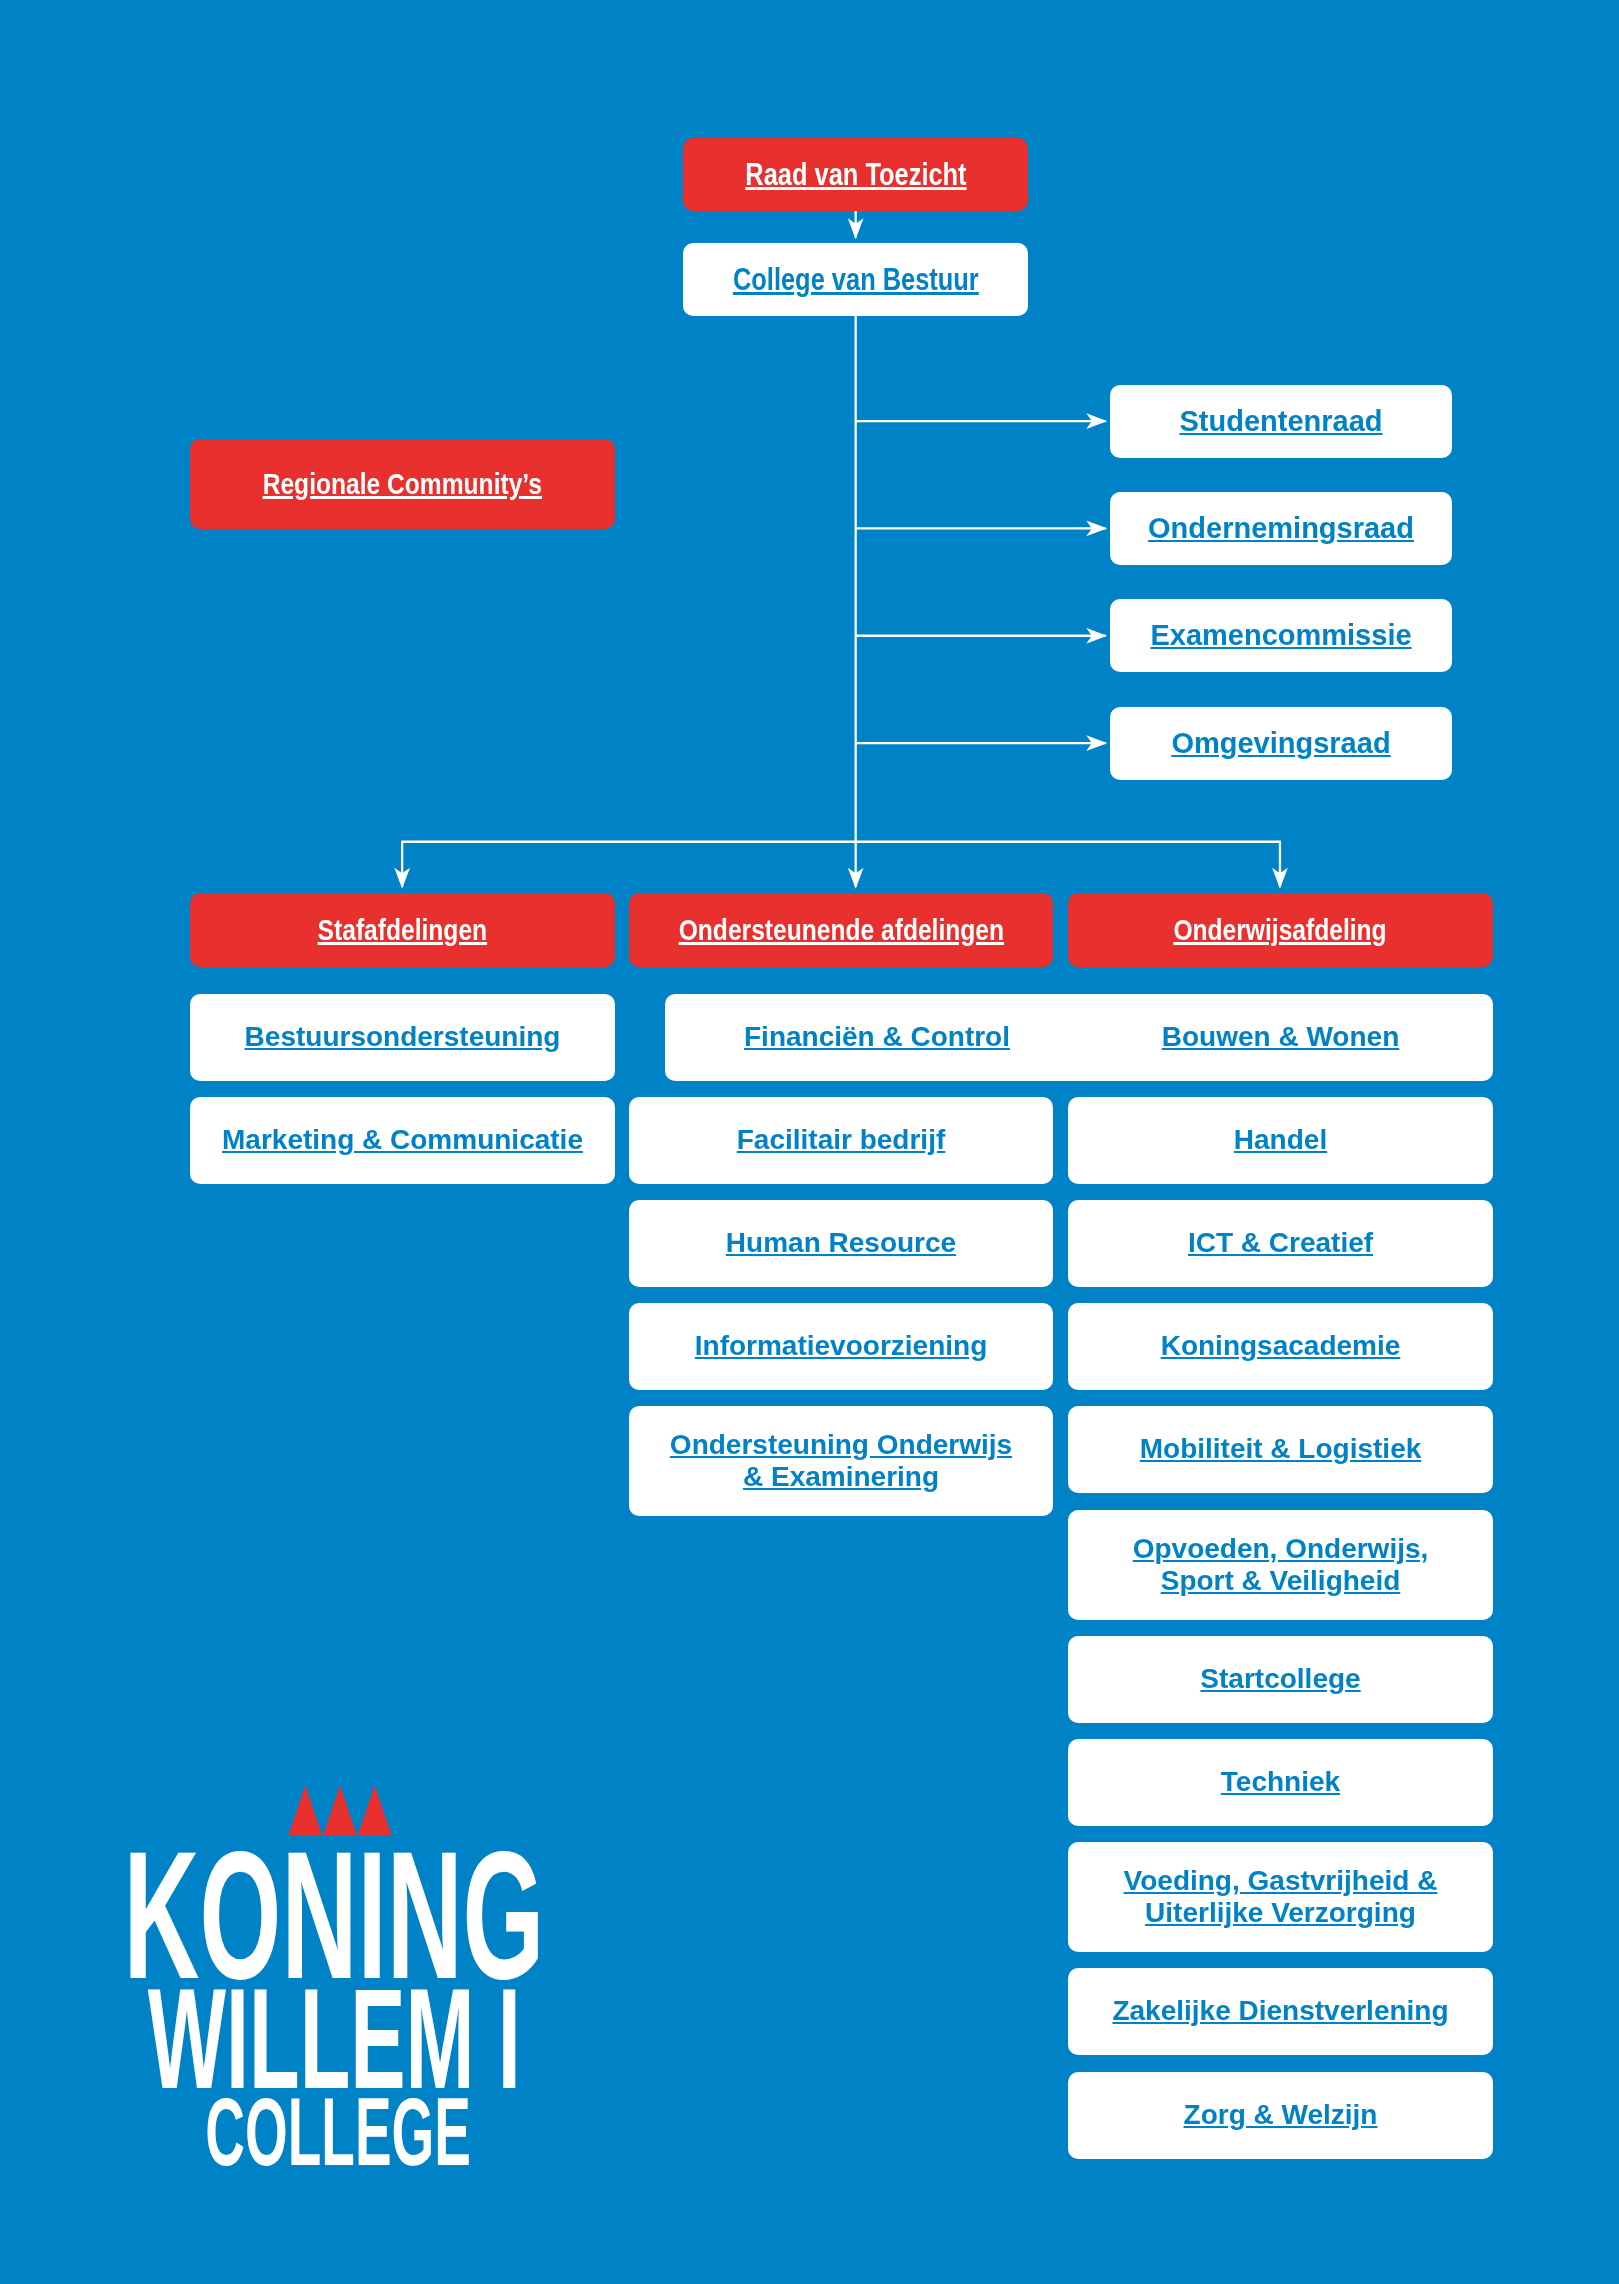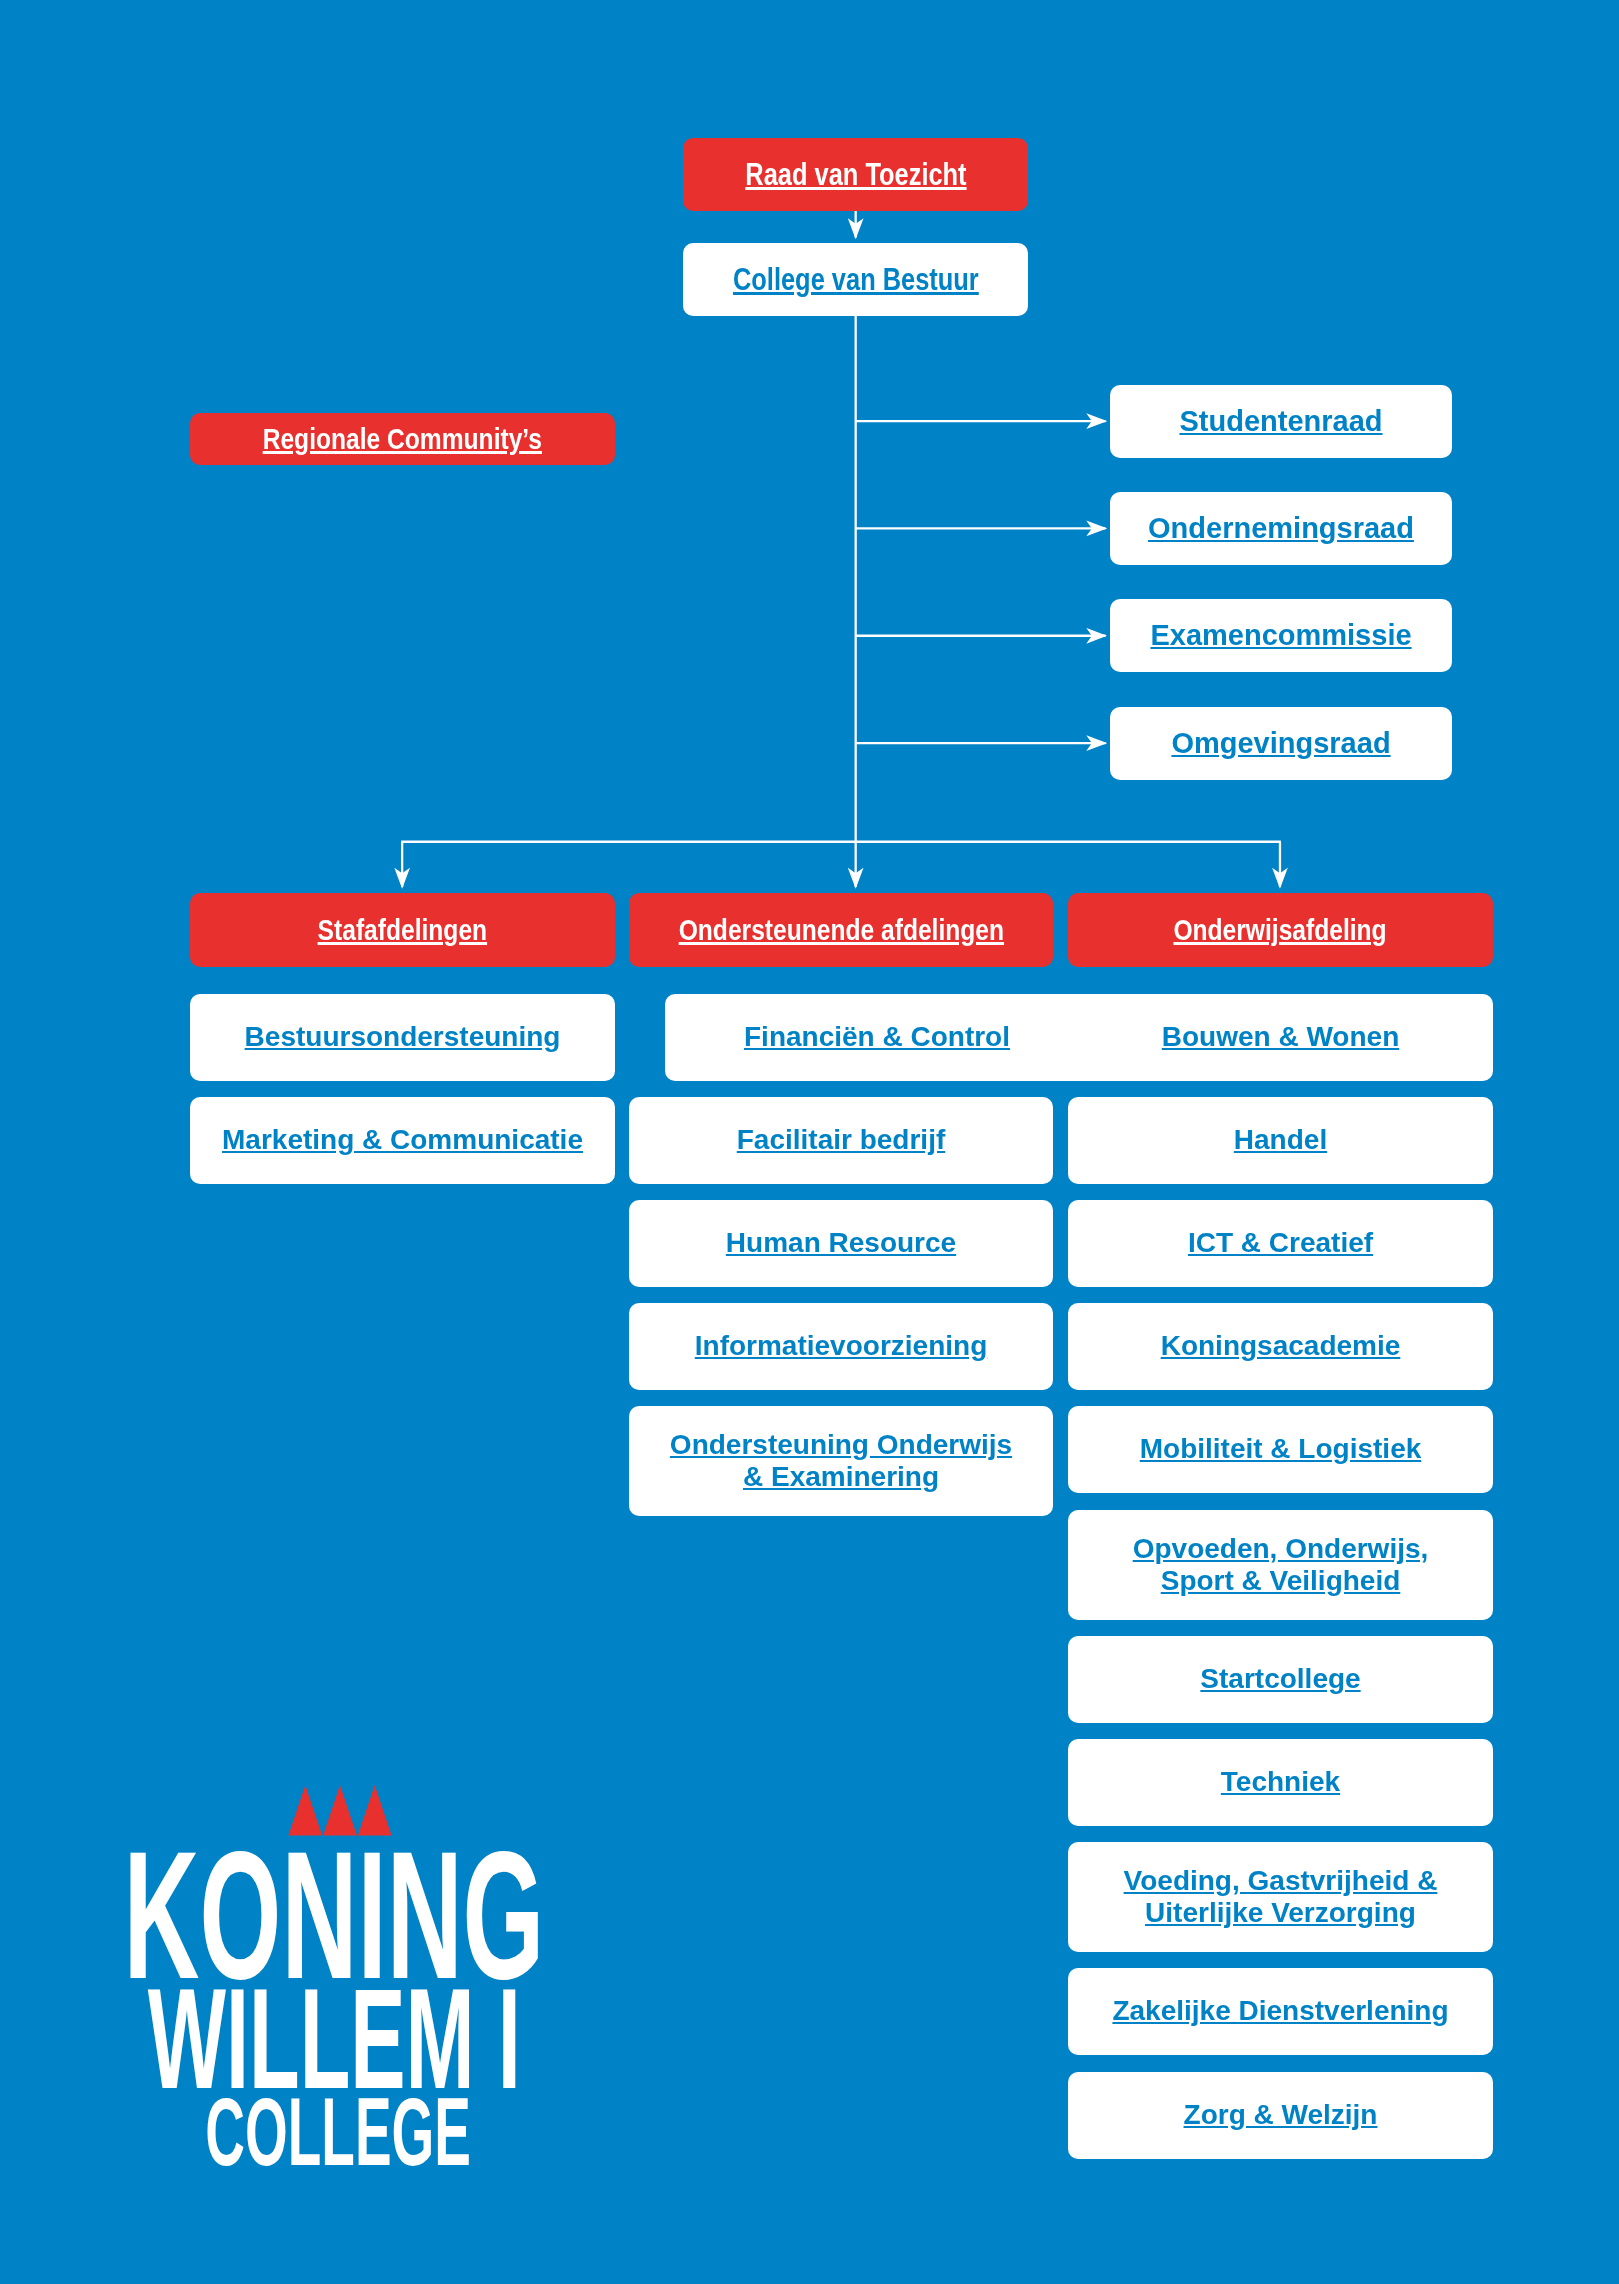--- a/index.html
+++ b/index.html
@@ -82,21 +82,21 @@
     <span class="cond">College van Bestuur</span>
   </div>
 
   <div id="councils">
       <div class="box whitebox council" style="left: 1110px; top: 385px; width: 342px; height: 73px;">Studentenraad</div>
       <div class="box whitebox council" style="left: 1110px; top: 492px; width: 342px; height: 73px;">Ondernemingsraad</div>
       <div class="box whitebox council" style="left: 1110px; top: 599px; width: 342px; height: 73px;">Examencommissie</div>
       <div class="box whitebox council" style="left: 1110px; top: 707px; width: 342px; height: 73px;">Omgevingsraad</div>
     </div>
 
-  <div class="box redbox header-label" style="left:190px;top:413px;width:425px;height:52px;">
+  <div class="box redbox header-label" style="left:190px;top:439px;width:425px;height:90px;">
     <span class="cond">Regionale Community’s</span>
   </div>
 
   <div id="columns">
       <div class="box redbox header-label" style="left: 190px; top: 893px; width: 425px; height: 74px;">
         <span class="cond">Stafafdelingen</span>
       </div>
       <div class="box whitebox item" style="left: 190px; top: 994px; width: 425px; height: 87px;">Bestuursondersteuning</div>
       <div class="box whitebox item" style="left: 190px; top: 1097px; width: 425px; height: 87px;">Marketing &amp; Communicatie</div>
       <div class="box redbox header-label" style="left: 629px; top: 893px; width: 424px; height: 74px;">

